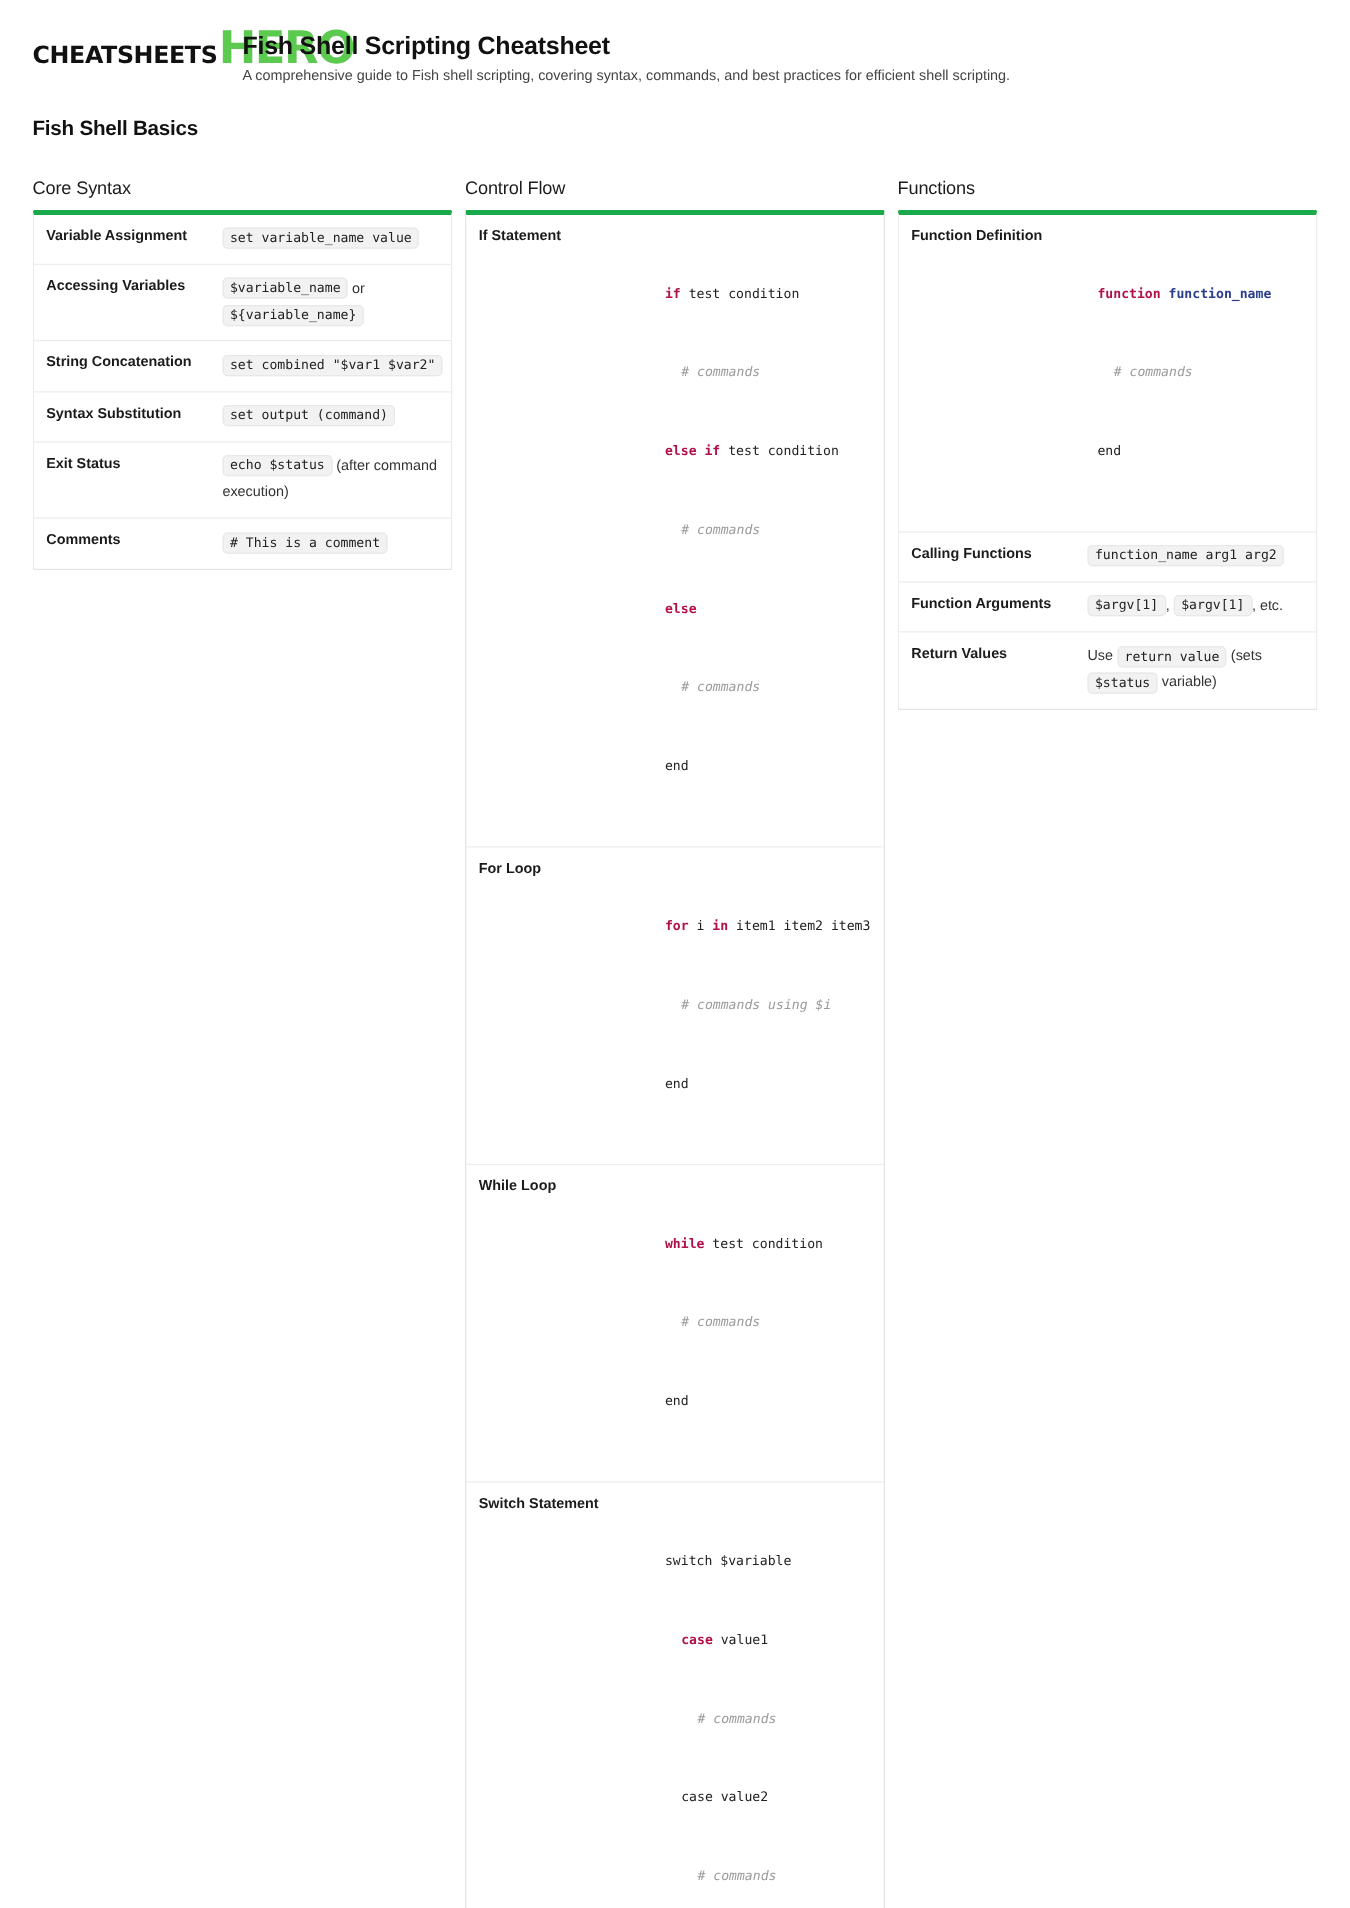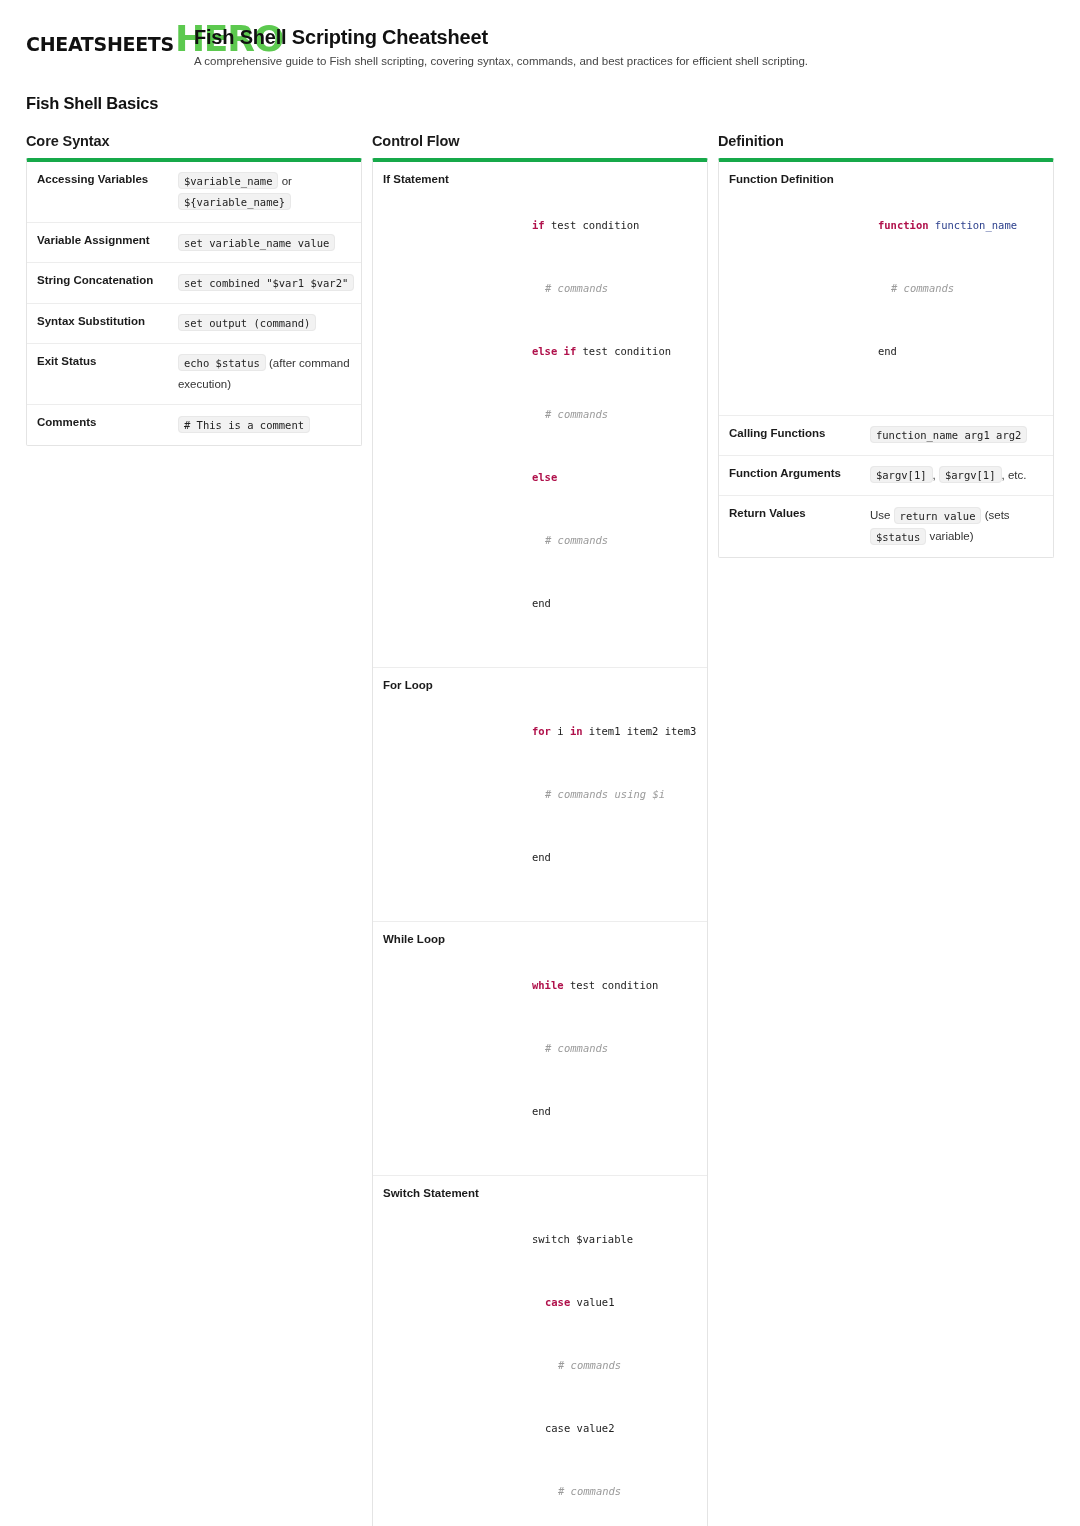--- a/index.html
+++ b/index.html
@@ -32,21 +32,21 @@
   .header-text { padding-top: 4px; }
   .doc-title { font-size: 20px; font-weight: 700; letter-spacing: -0.2px; margin: 0 0 5px 0; color: #111; }
   .doc-sub { font-size: 11.5px; color: #444; margin: 0; line-height: 1.35; }
 
   
   h2.section-title {
     font-size: 16.5px; font-weight: 700; margin: 0 0 16px 0;
     letter-spacing: -0.2px; color: #111;
   }
   h3.group-title {
-    font-size: 14.5px; font-weight: 700; margin: 4px 0 9px 0;
+    font-size: 14.5px; font-weight: 400; margin: 14px 0 9px 0;
     color: #1b1b1b; letter-spacing: -0.1px;
   }
 
   
   .cols { display: flex; gap: 10px; align-items: flex-start; }
   .col { flex: 1 1 0; min-width: 0; }
 
   
   .tbl {
     border: 1px solid #e4e4e4;
@@ -84,21 +84,21 @@
     font-family: "DejaVu Sans Mono", monospace;
     font-size: 10.5px;
     line-height: 2.0;
     white-space: pre-wrap;
     color: #222;
     padding: 2px 0 2px 0;
   }
   .codeblock .ln { display: block; }
   .kw { color: #b0114b; font-weight: 700; }
   .cmt { color: #9b9b9b; font-style: italic; }
-  .fn  { color: #2b3f8c; font-weight: 400; }
+  .fn  { color: #2b3f8c; font-weight: 700; }
   .ind1 { padding-left: 13px; }
   .ind2 { padding-left: 26px; }
   .codeblock.leftish { padding-left: 8px; }
 </style>
 </head>
 <body>
 
 <div class="page">
 
   <div class="header">
@@ -119,32 +119,32 @@
 
   <h2 class="section-title">Fish Shell Basics</h2>
 
   <div class="cols">
 
     <div class="col">
       <h3 class="group-title">Core Syntax</h3>
       <div class="tbl">
 
         <div class="trow">
+          <div class="tkey">Variable Assignment</div>
+          <div class="tval">
+            <code>set variable_name value</code>
+          </div>
+        </div>
+
+        <div class="trow">
           <div class="tkey">Accessing Variables</div>
           <div class="tval">
             <code>$variable_name</code>
             <span class="plain">or</span>
             <code>${variable_name}</code>
-          </div>
-        </div>
-
-        <div class="trow">
-          <div class="tkey">Variable Assignment</div>
-          <div class="tval">
-            <code>set variable_name value</code>
           </div>
         </div>
 
         <div class="trow">
           <div class="tkey">String Concatenation</div>
           <div class="tval">
             <code>set combined "$var1 $var2"</code>
           </div>
         </div>
 
@@ -227,21 +227,21 @@
               
               
             </div>
           </div>
         </div>
 
       </div>
     </div>
 
     <div class="col">
-      <h3 class="group-title">Definition</h3>
+      <h3 class="group-title">Functions</h3>
       <div class="tbl">
 
         <div class="trow">
           <div class="tkey">Function Definition</div>
           <div class="tval">
             <div class="codeblock leftish">
               <span class="ln"><span class="kw">function</span><span class="fn"> function_name</span></span>
               <span class="ln ind1 cmt"># commands</span>
               <span class="ln">end</span>
             </div>

